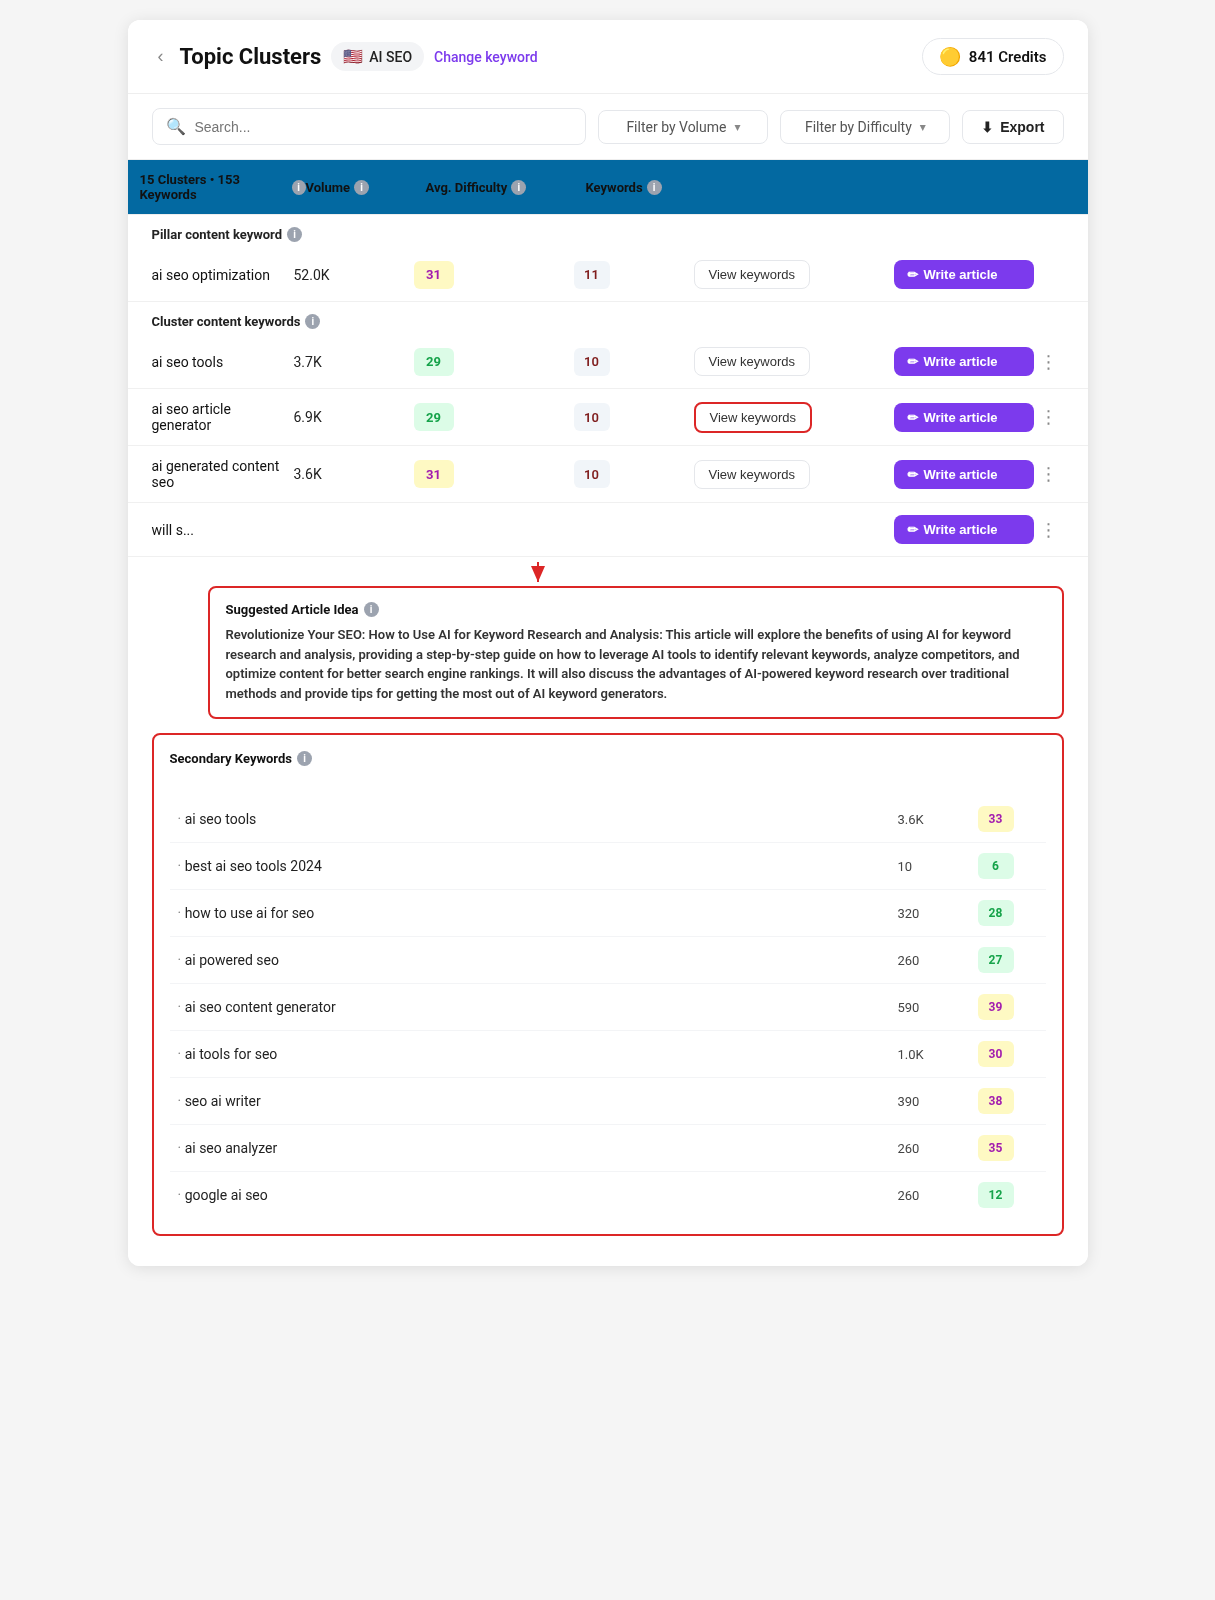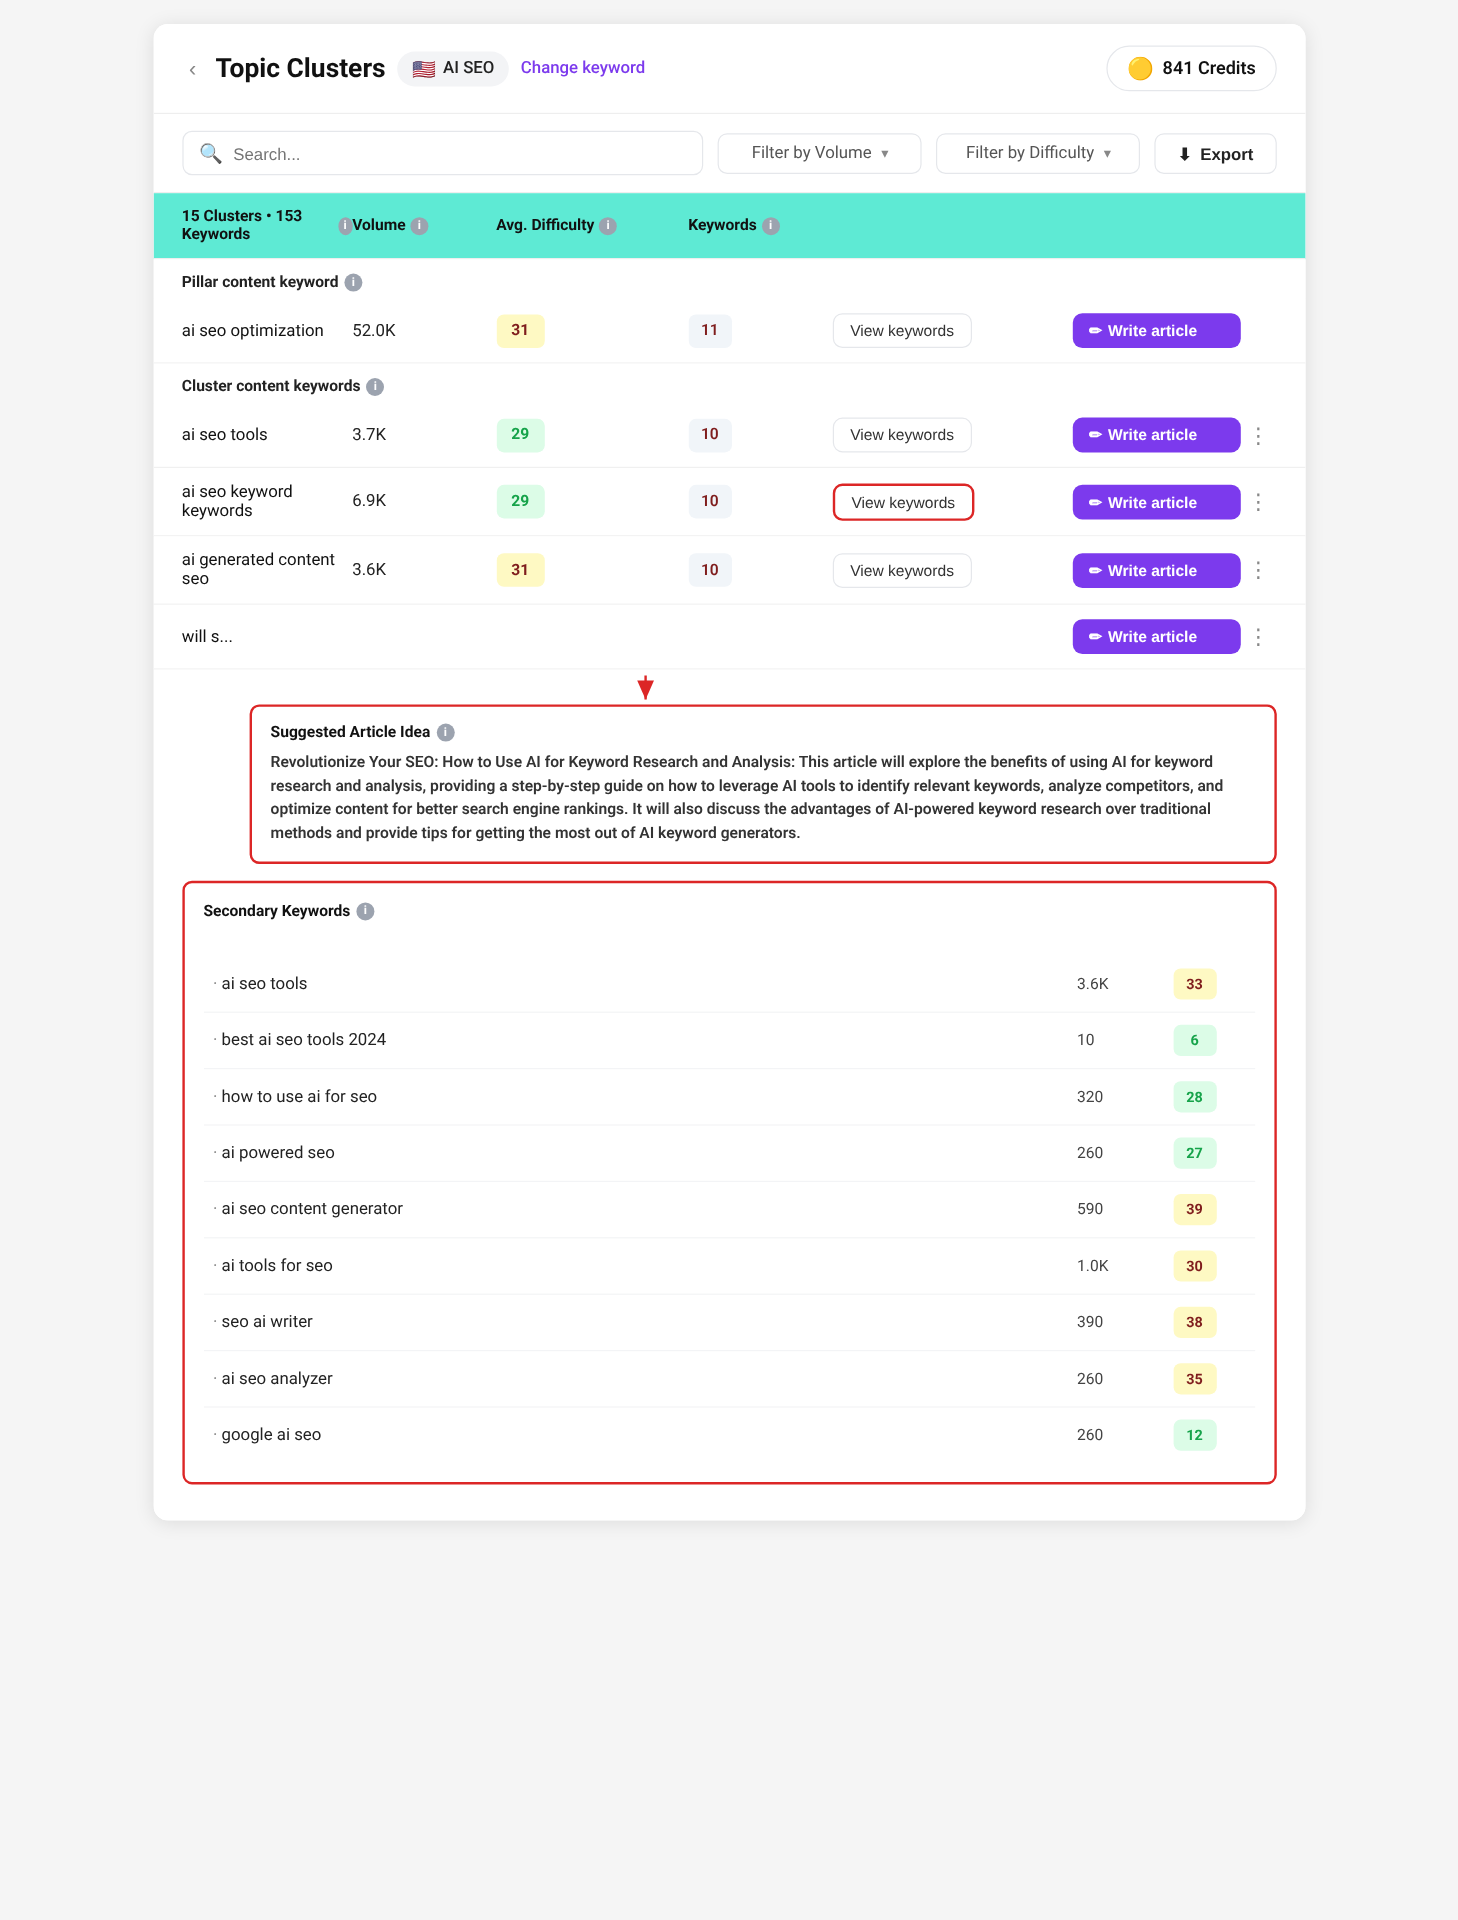--- a/index.html
+++ b/index.html
@@ -139,22 +139,22 @@
       font-size: 14px;
       font-weight: 600;
       color: #222;
       cursor: pointer;
     }
 
     
     .table-header {
       display: grid;
       grid-template-columns: 1fr 120px 160px 120px 200px 140px 30px;
-      padding: 12px 24px;
-      background: #5eead4;
+      padding: 12px 12px;
+      background: #0369a1;
       border-bottom: 1px solid #eee;
       align-items: center;
     }
     .col-label {
       font-size: 13px;
       font-weight: 700;
       color: #111;
       display: flex;
       align-items: center;
       gap: 4px;
@@ -204,21 +204,21 @@
     .difficulty-badge {
       display: inline-flex;
       align-items: center;
       justify-content: center;
       width: 40px;
       height: 28px;
       border-radius: 6px;
       font-size: 13px;
       font-weight: 700;
     }
-    .diff-yellow { background: #fef9c3; color: #7f1d1d; }
+    .diff-yellow { background: #fef9c3; color: #a21caf; }
     .diff-green { background: #dcfce7; color: #16a34a; }
     .diff-orange { background: #fef3c7; color: #d97706; }
     .keywords-count {
       display: inline-flex;
       align-items: center;
       justify-content: center;
       width: 36px;
       height: 28px;
       border-radius: 6px;
       background: #f1f5f9;
@@ -444,21 +444,21 @@
       <button class="view-keywords-btn">View keywords</button>
     </div>
     <button class="write-article-btn">
       <span>✏</span>
       Write article
     </button>
     <button class="dots-btn">⋮</button>
   </div>
 
   <div class="keyword-row row-highlighted-view">
-    <span class="keyword-name">ai seo keyword keywords</span>
+    <span class="keyword-name">ai seo article generator</span>
     <span class="volume-val">6.9K</span>
     <div><span class="difficulty-badge diff-green">29</span></div>
     <div><span class="keywords-count">10</span></div>
     <div class="row-actions">
       <button class="view-keywords-btn highlighted">View keywords</button>
     </div>
     <button class="write-article-btn">
       <span>✏</span>
       Write article
     </button>

